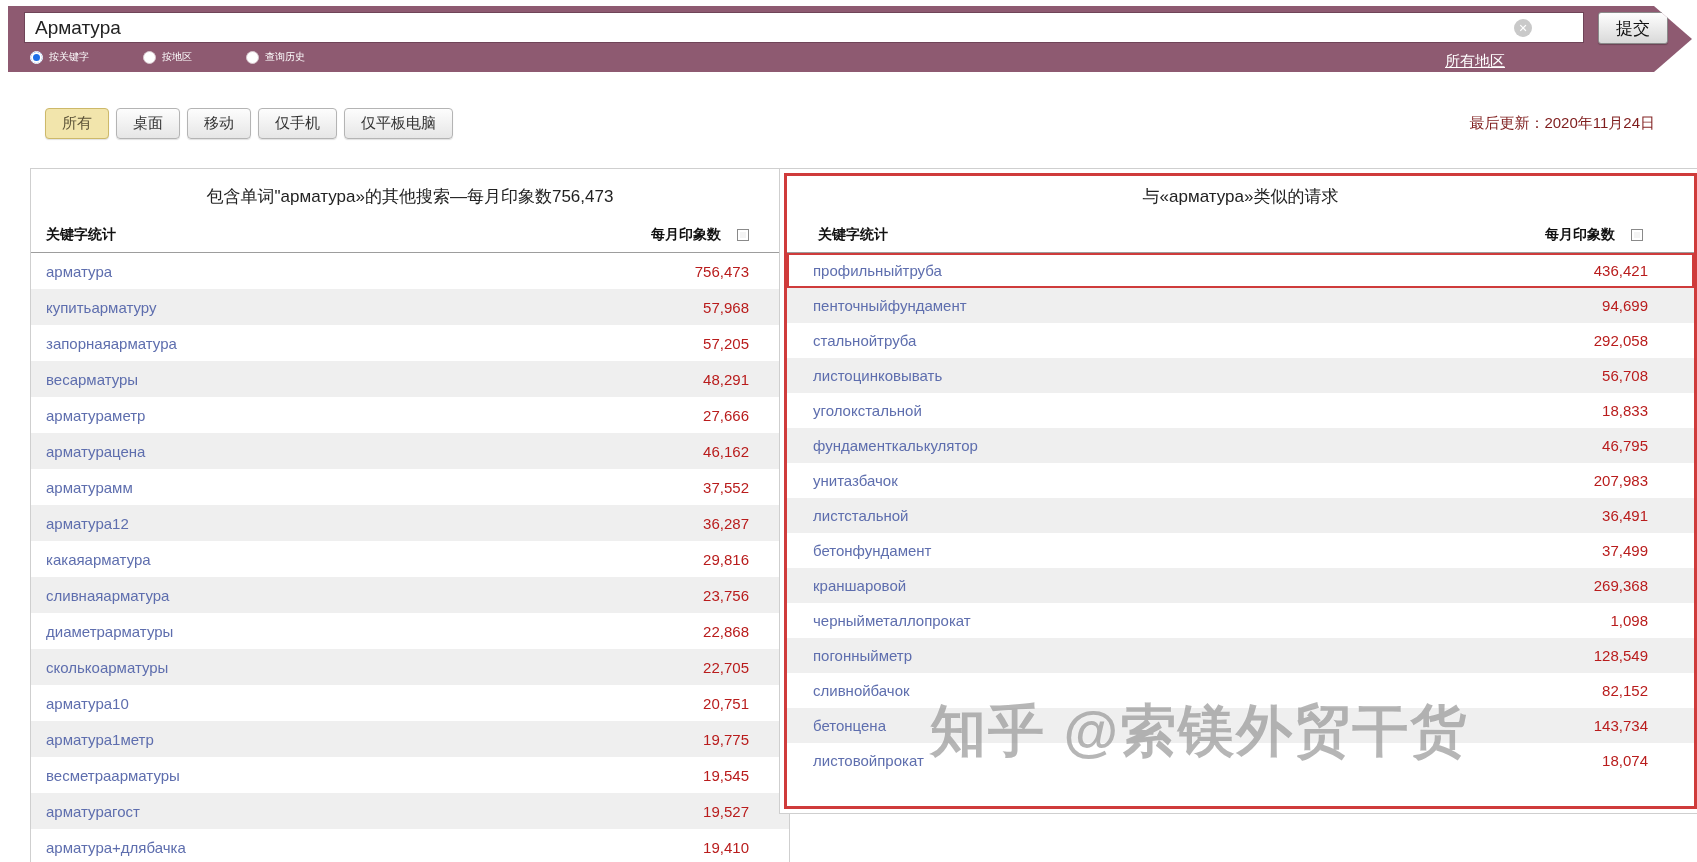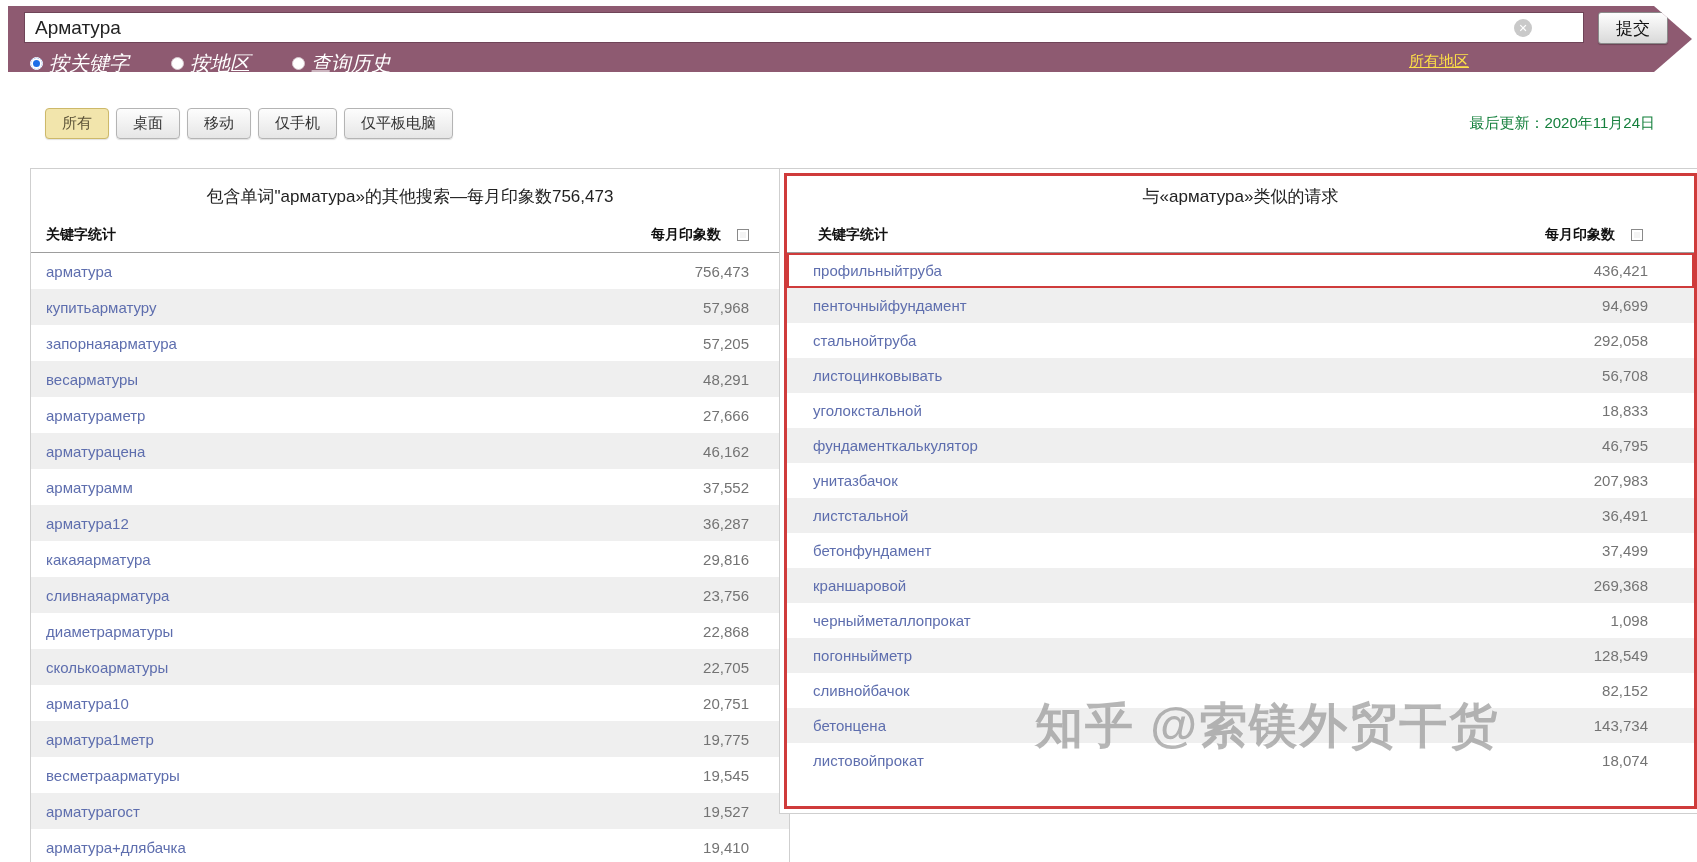--- a/index.html
+++ b/index.html
@@ -14,37 +14,37 @@
   .search-input { position:absolute; left:16px; top:6px; width:1560px; height:31px;
             border:1px solid #6f4458; background:#fff; font-size:19px; color:#222;
             padding:0 80px 0 10px; outline:none; }
   .clear-btn { position:absolute; left:1506px; top:13px; width:18px; height:18px;
             border-radius:50%; background:#c9c9c9; color:#fff; font-size:11px; line-height:18px;
             text-align:center; cursor:pointer; font-weight:bold; }
   .submit-btn { position:absolute; left:1590px; top:6px; width:70px; height:32px;
             background:linear-gradient(#fefefe,#d9d9d9); border:1px solid #8a8a8a;
             border-radius:3px; font-size:17px; color:#111; cursor:pointer;
             box-shadow:0 1px 1px rgba(0,0,0,.25); font-family:inherit; }
-  .radio-row { position:absolute; left:22px; top:44px; display:flex; gap:42px;
-            align-items:center; color:#fff; font-size:20px;font-style:italic; }
+  .radio-row { position:absolute; left:22px; top:44px; display:flex; gap:54px;
+            align-items:center; color:#fff; font-size:10px; }
   .radio-item { display:flex; align-items:center; gap:6px; cursor:pointer; }
   .radio-dot { width:13px; height:13px; border-radius:50%; background:#fff;
             display:inline-block; border:1px solid #d8c7ce; }
   .radio-dot.sel { background:#1d6fe8; box-shadow:inset 0 0 0 2px #fff; border-color:#fff; }
-  .all-regions { position:absolute; left:1401px; top:46px; color:#fde047; font-size:15px;
+  .all-regions { position:absolute; left:1437px; top:46px; color:#ffffff; font-size:15px;
             text-decoration:underline; cursor:pointer; }
 
   
   .tabs { position:absolute; left:45px; top:108px; display:flex; gap:7px; }
   .tab { height:31px; padding:0 16px; font-size:15px; color:#333; cursor:pointer;
          background:linear-gradient(#fdfdfd,#e6e6e6); border:1px solid #b4b4b4;
          border-radius:4px; display:flex; align-items:center;
          box-shadow:0 1px 1px rgba(0,0,0,.12); font-family:inherit; }
   .tab.active { background:#f2e5ac; border-color:#cdb96a; color:#5c5338; }
-  .last-updated { position:absolute; right:42px; top:114px; font-size:15px; color:#15803d; }
+  .last-updated { position:absolute; right:42px; top:114px; font-size:15px; color:#7f1d1d; }
 
   
   .panel { position:absolute; top:168px; background:#fff; border:1px solid #cfcfcf; }
   .panel.left  { left:30px;  width:760px; height:700px; }
   .panel.right { left:779px; width:923px; height:646px; }
   .red-frame { position:absolute; inset:4px; border:3px solid #cf3b3b; pointer-events:none; }
   .panel-title { text-align:center; padding:16px 10px 6px; font-size:17px;
             font-weight:400; color:#222; }
   .thead { display:flex; justify-content:space-between; align-items:flex-end;
             padding:12px 40px 8px 15px; border-bottom:1px solid #9d9d9d;
@@ -54,24 +54,24 @@
   .hdr-icon { width:12px; height:12px; border:1px solid #8a8a8a; background:#f4f4f4;
             display:inline-block; box-shadow:inset 0 0 0 2px #fff; cursor:pointer; }
   .tbody { }
   .panel.right .tbody { margin:0 7px; }
   .row { display:flex; justify-content:space-between; align-items:center;
             height:36px; padding:0 40px 0 15px; font-size:15px; }
   .panel.right .row { height:35px; padding:0 46px 0 26px; }
   .row:nth-child(even) { background:#efefef; }
   .row.hl { outline:2px solid #cf3b3b; outline-offset:-2px; }
   .kw { color:#5e6eae; cursor:pointer; text-decoration:none; }
-  .num { color:#737373;margin-left:48px; }
-
-  
-  .watermark { position:absolute; left:1035px; top:694px; font-size:48px; font-weight:bold;
+  .num { color:#b91c1c;margin-left:48px; }
+
+  
+  .watermark { position:absolute; left:930px; top:694px; font-size:56px; font-weight:bold;
             color:rgba(122,122,122,.55); white-space:nowrap; letter-spacing:2px;
             pointer-events:none; text-shadow:0 0 2px rgba(255,255,255,.35); }
 </style>
 </head>
 <body>
 
 <div class="banner">
   <input class="search-input" value="Арматура" style="">
   <span class="clear-btn">✕</span>
   <button class="submit-btn">提交</button>

